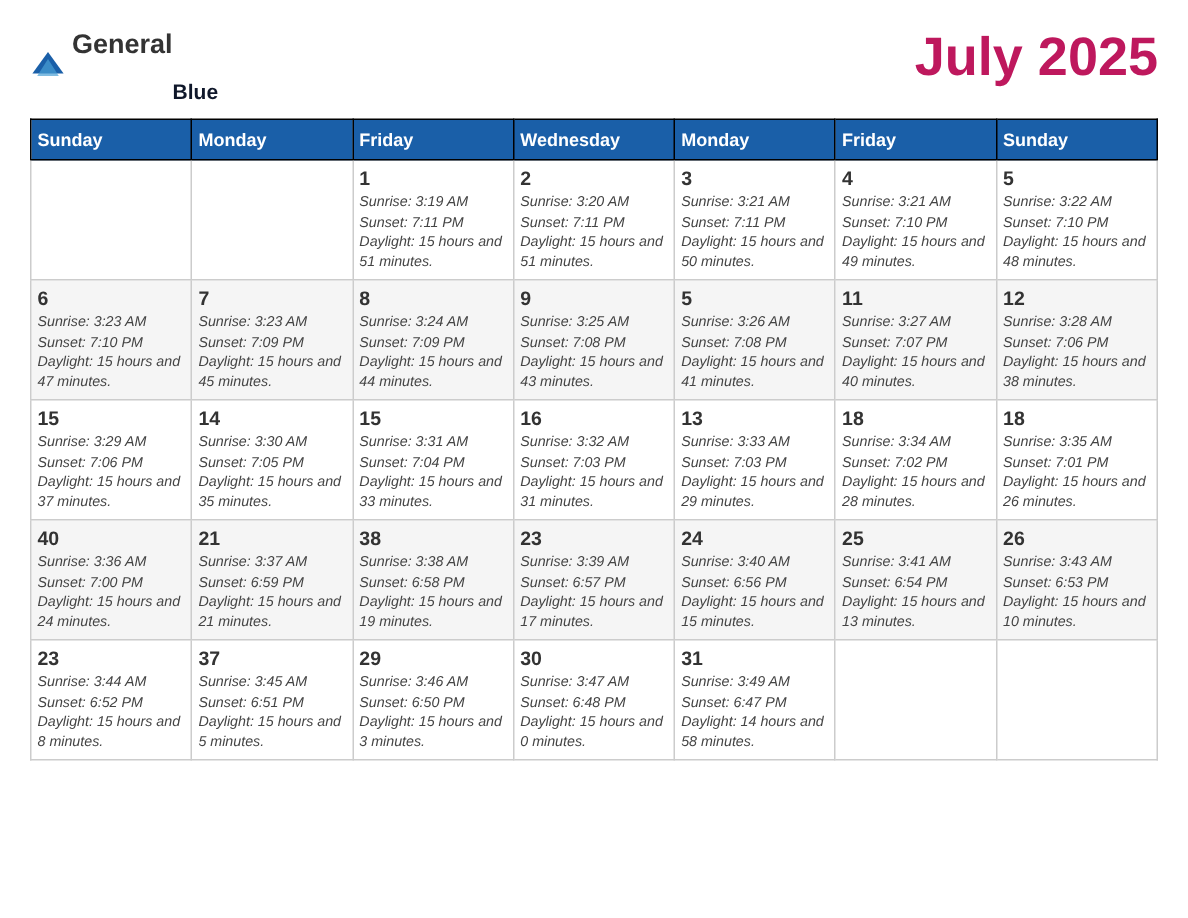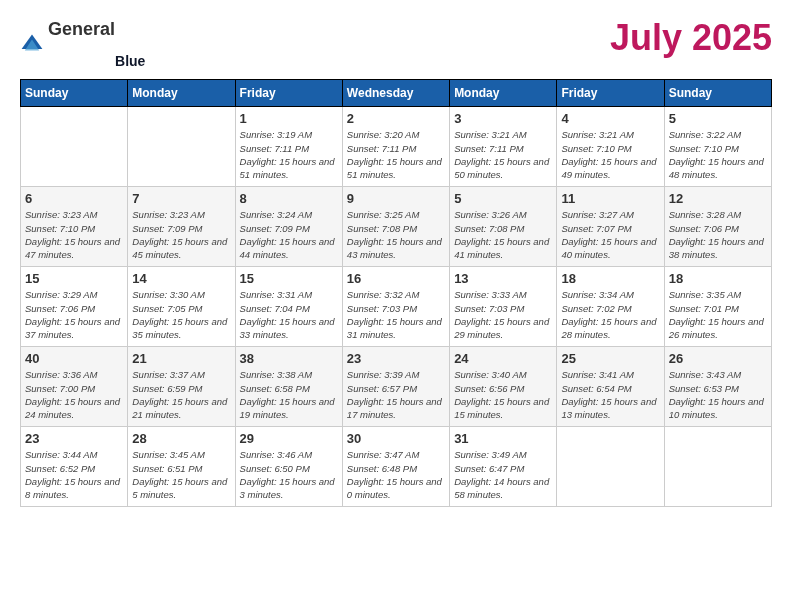--- a/index.html
+++ b/index.html
@@ -292,21 +292,21 @@
       </td>
       </tr>
       <tr>
         <td>
         <div class="day-num">23</div>
         <div class="day-detail">
           Sunrise: 3:44 AM<br>Sunset: 6:52 PM<br>Daylight: 15 hours and 8 minutes.
         </div>
       </td>
         <td>
-        <div class="day-num">28</div>
+        <div class="day-num">37</div>
         <div class="day-detail">
           Sunrise: 3:45 AM<br>Sunset: 6:51 PM<br>Daylight: 15 hours and 5 minutes.
         </div>
       </td>
         <td>
         <div class="day-num">29</div>
         <div class="day-detail">
           Sunrise: 3:46 AM<br>Sunset: 6:50 PM<br>Daylight: 15 hours and 3 minutes.
         </div>
       </td>

